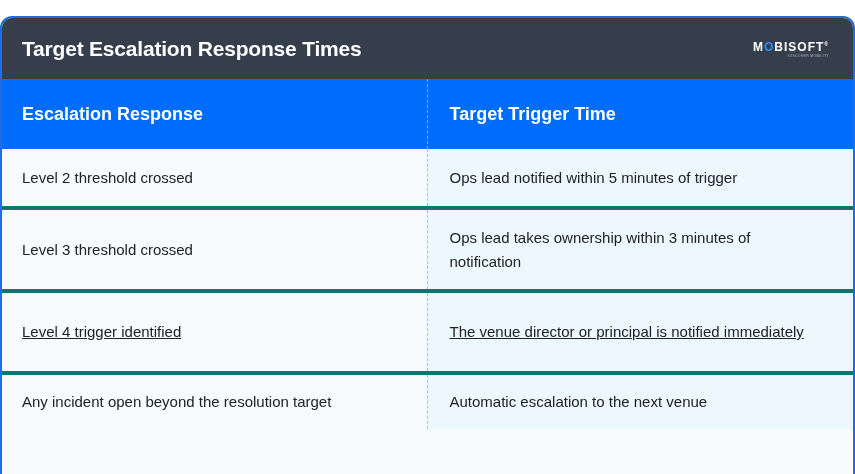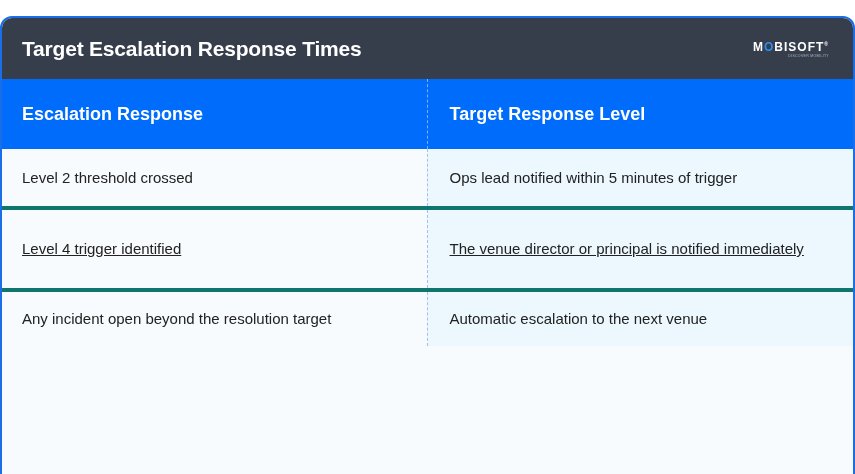--- a/index.html
+++ b/index.html
@@ -50,27 +50,31 @@
   </div>
 
   <table>
     <colgroup>
         <col class="c1">
         <col>
       </colgroup>
     <thead>
       <tr>
         <th>Escalation Response</th>
-        <th>Target Response Level</th>
+        <th>Target Trigger Time</th>
       </tr>
     </thead>
     <tbody>
       <tr class="h2">
         <td class="c1">Level 2 threshold crossed</td>
         <td class="c2">Ops lead notified within 5 minutes of trigger</td>
+      </tr>
+      <tr class="h3">
+        <td class="c1">Level 3 threshold crossed</td>
+        <td class="c2">Ops lead takes ownership within 3 minutes of notification</td>
       </tr>
       <tr class="h4">
         <td class="c1">Level 4 trigger identified</td>
         <td class="c2">The venue director or principal is notified immediately</td>
       </tr>
       <tr class="h5">
         <td class="c1">Any incident open beyond the resolution target</td>
         <td class="c2">Automatic escalation to the next venue</td>
       </tr>
     </tbody>

